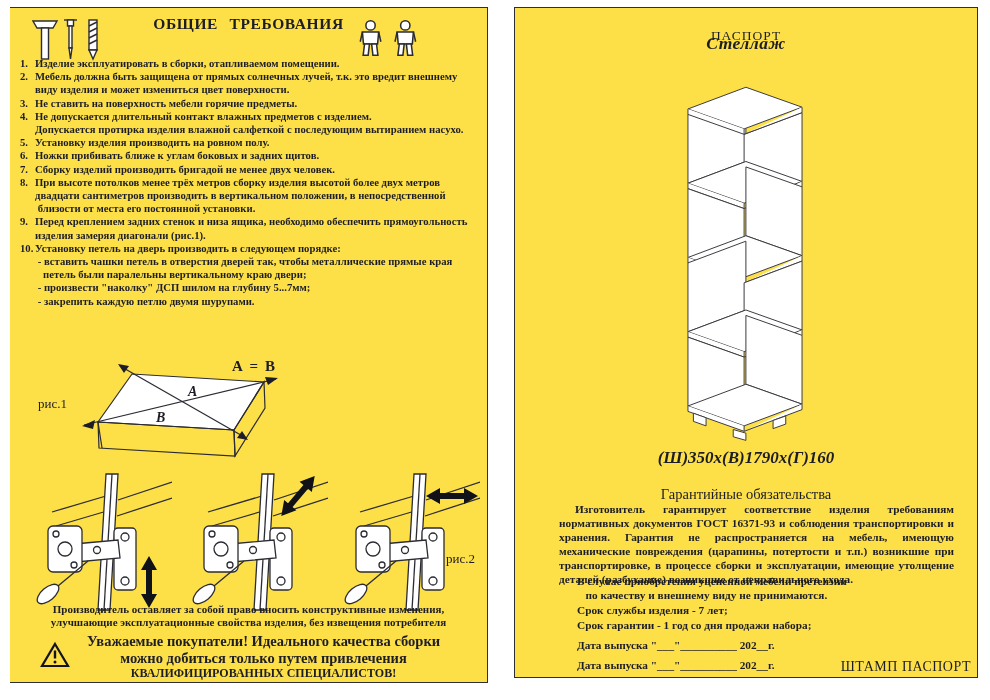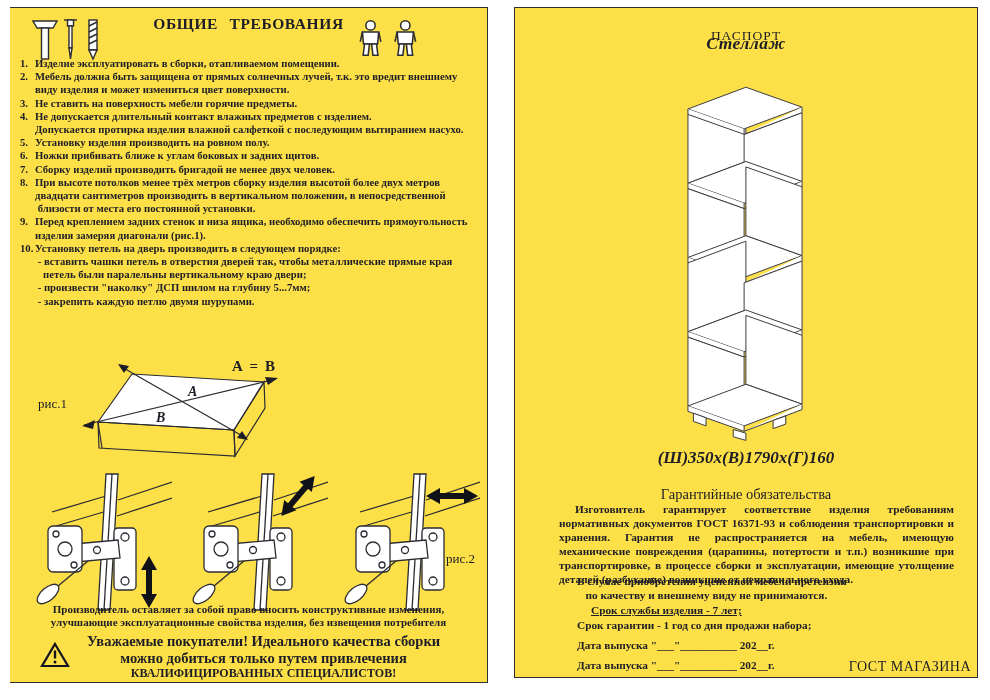--- a/index.html
+++ b/index.html
@@ -25,21 +25,21 @@
   .warn-l1,.warn-l2{font-size:14.5px;line-height:16.5px;}
   .warn-l3{font-size:12px;line-height:15px;}
   
   .rp-title{left:0;right:0;top:9px;text-align:center;font-size:13.5px;letter-spacing:1px;margin-top:11px;}
   .rp-product{left:0;right:0;top:25px;text-align:center;font-size:17.5px;font-weight:bold;font-style:italic;letter-spacing:.5px;}
   .rp-dims{left:0;right:0;top:440px;text-align:center;font-size:17px;font-weight:bold;font-style:italic;}
   .war-title{left:0;right:0;top:478px;text-align:center;font-size:14.5px;}
   .war-text{left:5px;right:23px;top:495px;font-size:11.3px;font-weight:bold;line-height:13.9px;
             text-align:justify;text-indent:16px;margin-left:39px;}
   .disc-note{left:62px;top:566px;font-size:11.3px;font-weight:bold;line-height:14px;white-space:pre-line;}
-  .srv{left:76px;top:596px;font-size:11.3px;font-weight:bold;text-decoration:underline;}
+  .srv{left:62px;top:596px;font-size:11.3px;font-weight:bold;}
   .grn{left:62px;top:611px;font-size:11.3px;font-weight:bold;}
   .date1{left:62px;top:631px;font-size:11.3px;font-weight:bold;}
   .date2{left:62px;top:651px;font-size:11.3px;font-weight:bold;}
   .stamp{right:6px;top:651px;font-size:14px;letter-spacing:.5px;}
   svg{display:block;}
   svg text{font-family:"Liberation Serif",serif;}
 </style>
 </head>
 <body>
 
@@ -259,14 +259,14 @@
 
   <div class="abs rp-dims">(Ш)350х(В)1790х(Г)160</div>
   <div class="abs war-title">Гарантийные обязательства</div>
   <div class="abs war-text">Изготовитель гарантирует соответствие изделия требованиям нормативных документов ГОСТ 16371-93 и соблюдения транспортировки и хранения. Гарантия не распространяется на мебель, имеющую механические повреждения (царапины, потертости и т.п.) возникшие при транспортировке, в процессе сборки и эксплуатации, имеющие утолщение деталей (разбухание) возникшие от неправильного ухода.</div>
   <div class="abs disc-note">В случае приобретения уцененной мебели претензии
 &nbsp;&nbsp;&nbsp;по качеству и внешнему виду не принимаются.</div>
   <div class="abs srv">Срок службы изделия - 7 лет;</div>
   <div class="abs grn">Срок гарантии - 1 год со дня продажи набора;</div>
   <div class="abs date1">Дата выпуска "___"__________ 202__г.</div>
   <div class="abs date2">Дата выпуска "___"__________ 202__г.</div>
-  <div class="abs stamp">ГОСТ МАГАЗИНА</div>
+  <div class="abs stamp">ШТАМП ПАСПОРТ</div>
 </div>
 
 </body></html>

